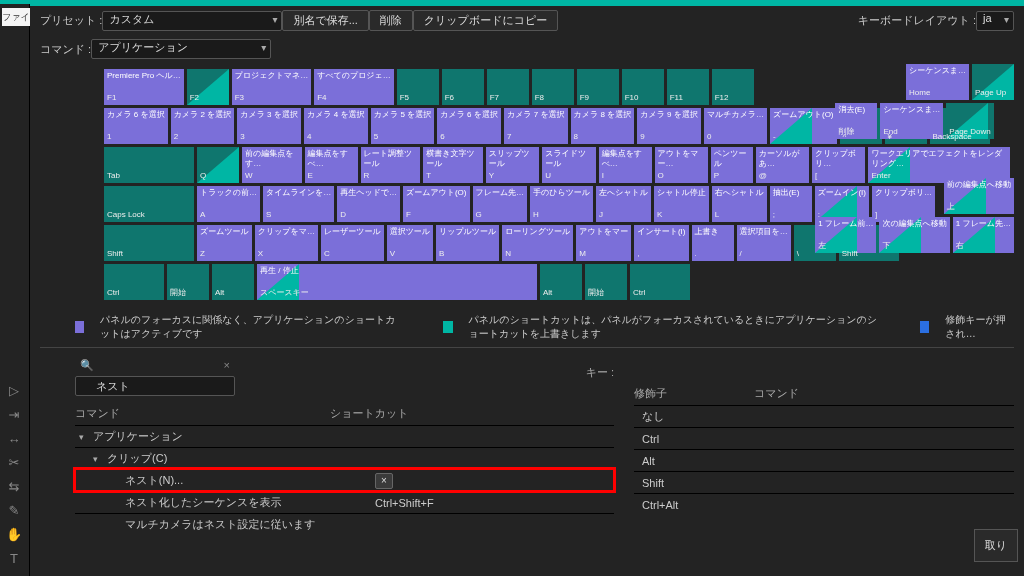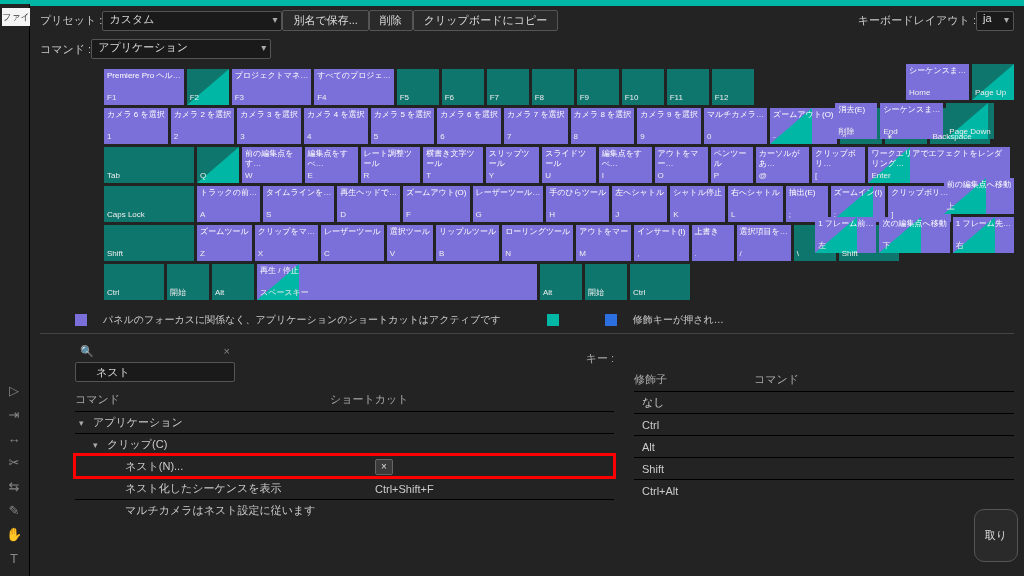--- a/index.html
+++ b/index.html
@@ -114,21 +114,21 @@
     display:inline-flex; align-items:center; justify-content:center;
     width:18px; height:16px; background:#3a3a3a; border:1px solid #666;
     font-size:10px; color:#ddd; border-radius:2px;
   }
 
   .mod-list .tree-row { padding-left:8px; }
 
   .bottom-btn {
     position:absolute; right:6px; bottom:14px;
     background:#2a2a2a; border:1px solid #555; color:#ddd;
-    padding:18px 10px; font-size:11px; border-radius:10px;
+    padding:8px 10px; font-size:11px; border-radius:0;
   }
   .keys-label { color:#aaa; font-size:11px; margin-left:4px; margin-bottom:8px; display:block; }
 </style>
 </head>
 <body>
 
 <div class="left-strip">
   <div class="accent"></div>
   <div class="tab">ファイ</div>
   <div class="tool-icons">
@@ -343,21 +343,21 @@
         </div>
         <div class="key purple">
           <span class="top">再生ヘッドで…</span>
           <span class="bot">D</span>
         </div>
         <div class="key purple">
           <span class="top">ズームアウト(O)</span>
           <span class="bot">F</span>
         </div>
         <div class="key purple">
-          <span class="top">レーザーツール…</span>
+          <span class="top">フレーム先…</span>
           <span class="bot">G</span>
         </div>
         <div class="key purple">
           <span class="top">手のひらツール</span>
           <span class="bot">H</span>
         </div>
         <div class="key purple">
           <span class="top">左へシャトル</span>
           <span class="bot">J</span>
         </div>
@@ -514,20 +514,21 @@
           <span class="bot">右</span>
         </div>
       </div>
   </div>
 
   <div class="legend">
     <span class="swatch sw-purple"></span>
     <span>パネルのフォーカスに関係なく、アプリケーションのショートカットはアクティブです</span>
     <span style="width:14px"></span>
     <span class="swatch sw-green"></span>
+    <span>パネルのショートカットは、パネルがフォーカスされているときにアプリケーションのショートカットを上書きします</span>
     <span style="width:14px"></span>
     <span class="swatch sw-blue"></span>
     <span>修飾キーが押され…</span>
   </div>
 
   <div class="divider"></div>
 
   <div class="lower">
     <div class="col">
       <div style="display:flex; gap:40px; align-items:center">

